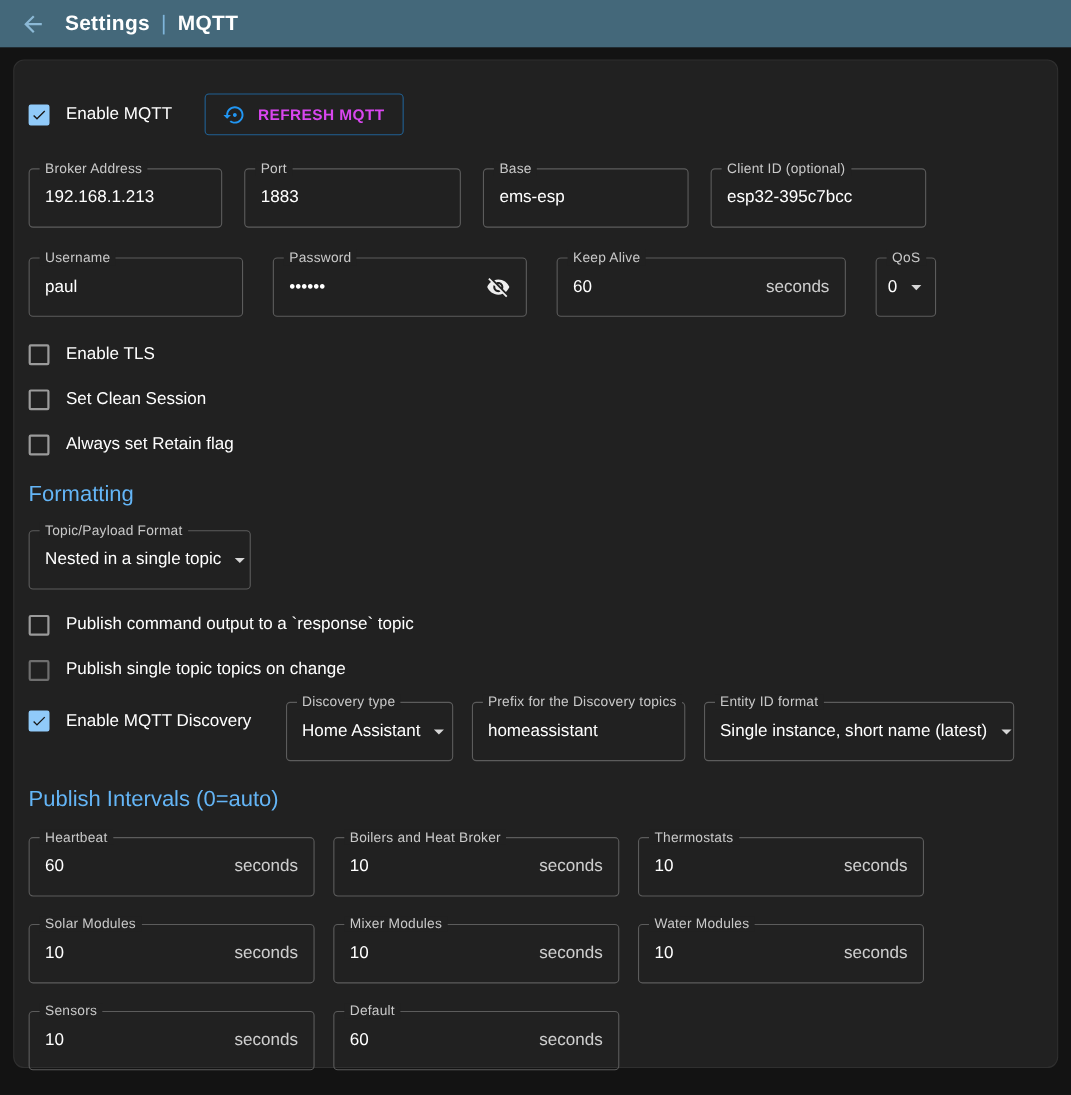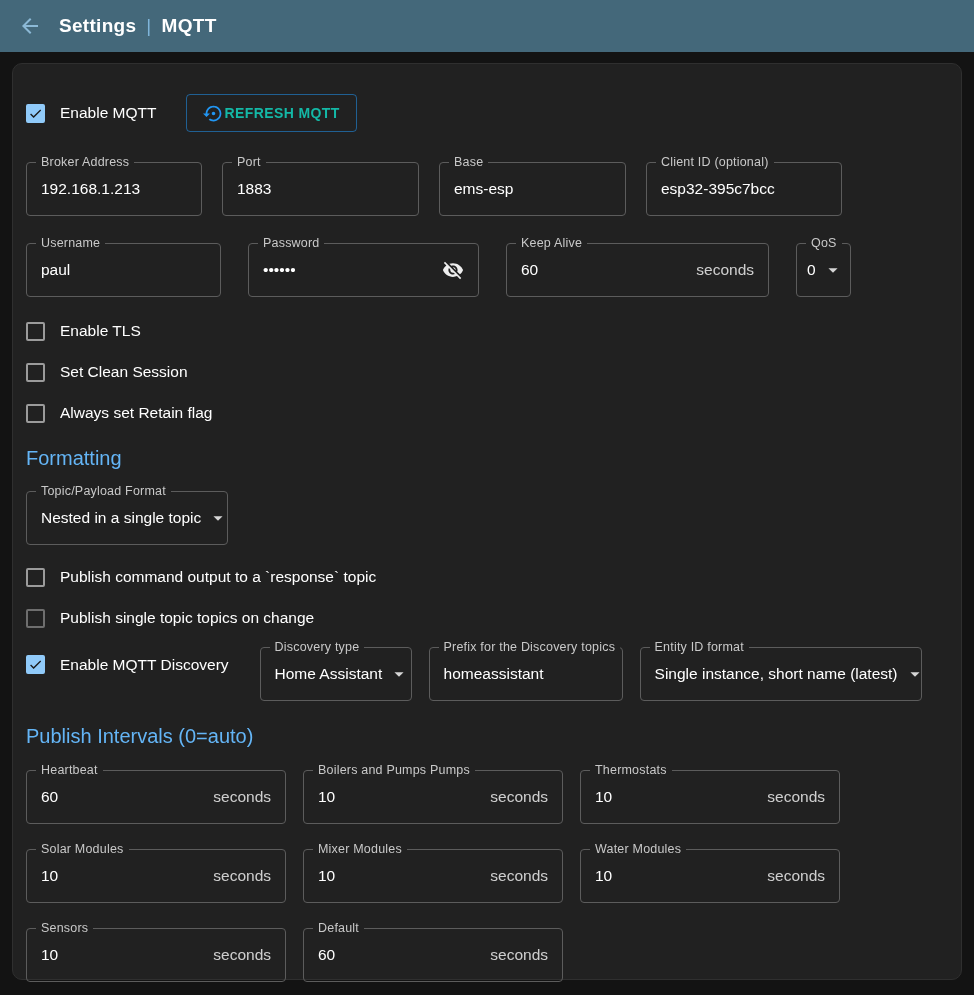--- a/index.html
+++ b/index.html
@@ -1,37 +1,37 @@
 <!DOCTYPE html>
 <html><head>
 <meta charset="utf-8">
 <style>
   * { margin:0; padding:0; box-sizing:border-box; }
   html,body { width:974px; height:995px; background:#131313; overflow:hidden;
               font-family:"Liberation Sans", sans-serif; }
   
-  .appbar { height:52px; background:#44687A; display:flex; align-items:center; padding:0 17px; }
+  .appbar { height:43px; background:#44687A; display:flex; align-items:center; padding:0 17px; }
   .back-btn { width:26px; height:26px; display:flex; align-items:center; justify-content:center; cursor:pointer; }
   .appbar-title { margin-left:16px; color:#ffffff; font-size:19px; font-weight:bold; letter-spacing:.3px; display:flex; align-items:center; gap:10px; }
   .appbar-divider { color:#7fb5da; font-weight:400; font-size:19px; }
   
   .card { margin:11px 12px 8px 12px; background:#212121; border:1px solid #2f2f2f; border-radius:10px;
           padding:18px 13px 22px 13px; height:917px; }
   
   .cbrow { display:flex; align-items:center; }
   .cbox { width:19px; height:19px; border:2px solid #9b9b9b; border-radius:2px; flex:0 0 auto;
           display:flex; align-items:center; justify-content:center; cursor:pointer; background:transparent; }
   .cbox svg { display:none; }
   .cbox.checked { background:#90caf9; border-color:#90caf9; }
   .cbox.checked svg { display:block; }
   .cbox.dim { border-color:#6e6e6e; }
   .cblabel { margin-left:15px; color:#ffffff; font-size:15.5px; }
   
-  .obtn { display:inline-flex; align-items:center; border:1px solid rgba(33,150,243,.55);
-          border-radius:4px; padding:0 16px; height:38px; color:#14b8a6; font-size:14px; font-weight:bold;
+  .obtn { display:inline-flex; align-items:center; gap:10px; border:1px solid rgba(33,150,243,.55);
+          border-radius:4px; padding:0 16px; height:38px; color:#d946ef; font-size:14px; font-weight:bold;
           letter-spacing:.4px; cursor:pointer; background:transparent; margin-left:30px; }
   
   .tf { position:relative; border:1px solid #5c5c5c; border-radius:4px; height:54px;
         display:flex; align-items:center; padding:0 14px; background:transparent; }
   .tf-label { position:absolute; top:-8px; left:9px; background:#212121; padding:0 5px;
               font-size:12.5px; color:#c9c9c9; white-space:nowrap; letter-spacing:.2px; }
   .tf input { background:transparent; border:none; outline:none; color:#fff; font-size:15.5px;
               width:100%; font-family:inherit; padding:0; }
   .adorn { color:rgba(255,255,255,.78); font-size:15.5px; margin-left:8px; white-space:nowrap; }
   .sel { cursor:pointer; }
@@ -233,21 +233,21 @@
 
   <h2 class="section-h h-int">Publish Intervals (0=auto)</h2>
 
   <div class="grid">
     <div class="tf">
       <span class="tf-label">Heartbeat</span>
       <input value="60" style="">
       <span class="adorn">seconds</span>
     </div>
     <div class="tf">
-      <span class="tf-label">Boilers and Pumps Pumps</span>
+      <span class="tf-label">Boilers and Heat Broker</span>
       <input value="10" style="">
       <span class="adorn">seconds</span>
     </div>
     <div class="tf">
       <span class="tf-label">Thermostats</span>
       <input value="10" style="">
       <span class="adorn">seconds</span>
     </div>
     <div class="tf">
       <span class="tf-label">Solar Modules</span>

